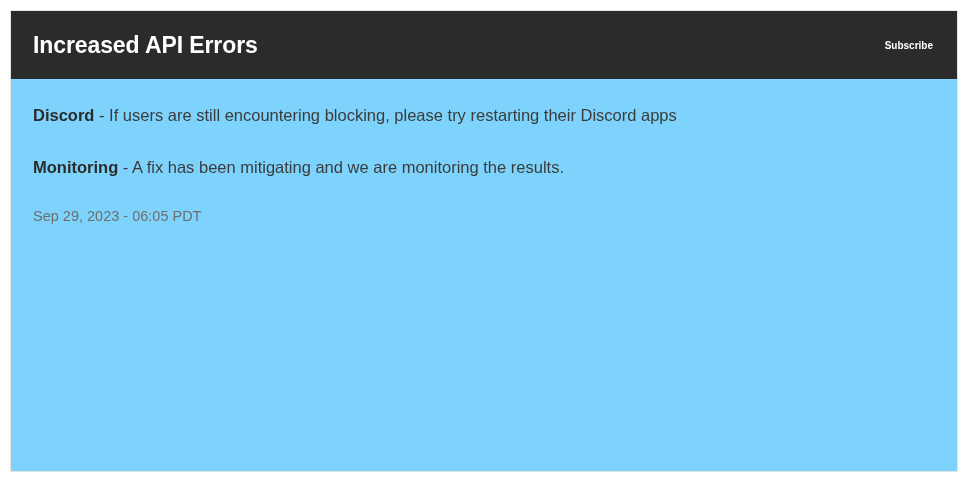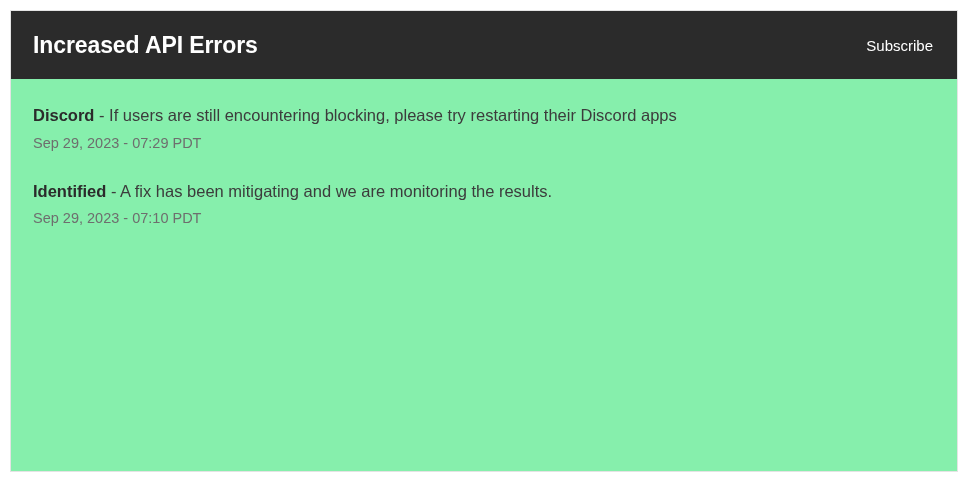--- a/index.html
+++ b/index.html
@@ -14,21 +14,21 @@
     position: relative;
     background: #ffffff;
     overflow: hidden;
   }
   .incident-card {
     position: absolute;
     left: 10px;
     top: 10px;
     width: 948px;
     height: 462px;
-    background: #86efac;
+    background: #7dd3fc;
     border: 1px solid #e4e4e4;
     box-sizing: border-box;
     display: flex;
     flex-direction: column;
   }
   .card-header {
     background: #2b2b2b;
     height: 68px;
     flex: 0 0 68px;
     display: flex;
@@ -38,22 +38,22 @@
     box-sizing: border-box;
   }
   .card-title {
     color: #ffffff;
     font-size: 23px;
     font-weight: bold;
     letter-spacing: -0.1px;
   }
   .subscribe-link {
     color: #ffffff;
-    font-size: 15px;
-    font-weight: normal;
+    font-size: 10px;
+    font-weight: bold;
     cursor: pointer;
     text-decoration: none;
   }
   .card-body {
     flex: 1 1 auto;
     padding: 24px 22px 10px 22px;
     box-sizing: border-box;
   }
   .update-entry {
     margin-bottom: 26px;
@@ -87,28 +87,27 @@
 
     <div class="card-header">
       <div class="card-title">Increased API Errors</div>
       <div class="subscribe-link">Subscribe</div>
     </div>
 
     <div class="card-body">
 
       <div class="update-entry">
         <p class="update-text"><span class="update-status">Discord</span><span> - </span><span>If users are still encountering blocking, please try restarting their Discord apps</span></p>
-        <div class="update-time">Sep 29, 2023 - 07:29 PDT</div>
       </div>
 
       <div class="update-entry">
-        <p class="update-text"><span class="update-status">Identified</span><span> - </span><span>A fix has been mitigating and we are monitoring the results.</span></p>
-        <div class="update-time">Sep 29, 2023 - 07:10 PDT</div>
+        <p class="update-text"><span class="update-status">Monitoring</span><span> - </span><span>A fix has been mitigating and we are monitoring the results.</span></p>
       </div>
 
       <div class="update-entry">
+        <div class="update-time">Sep 29, 2023 - 06:05 PDT</div>
       </div>
 
 
     </div>
   </div>
 
 </div>
 
 </body></html>

